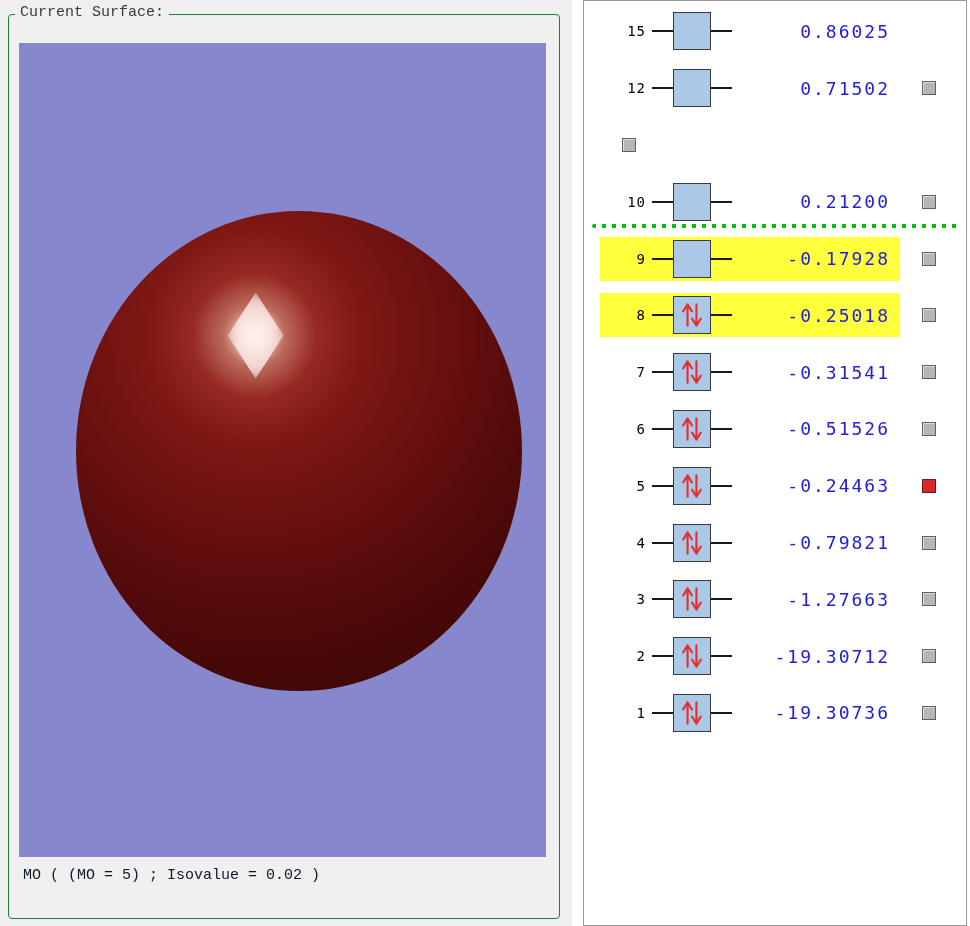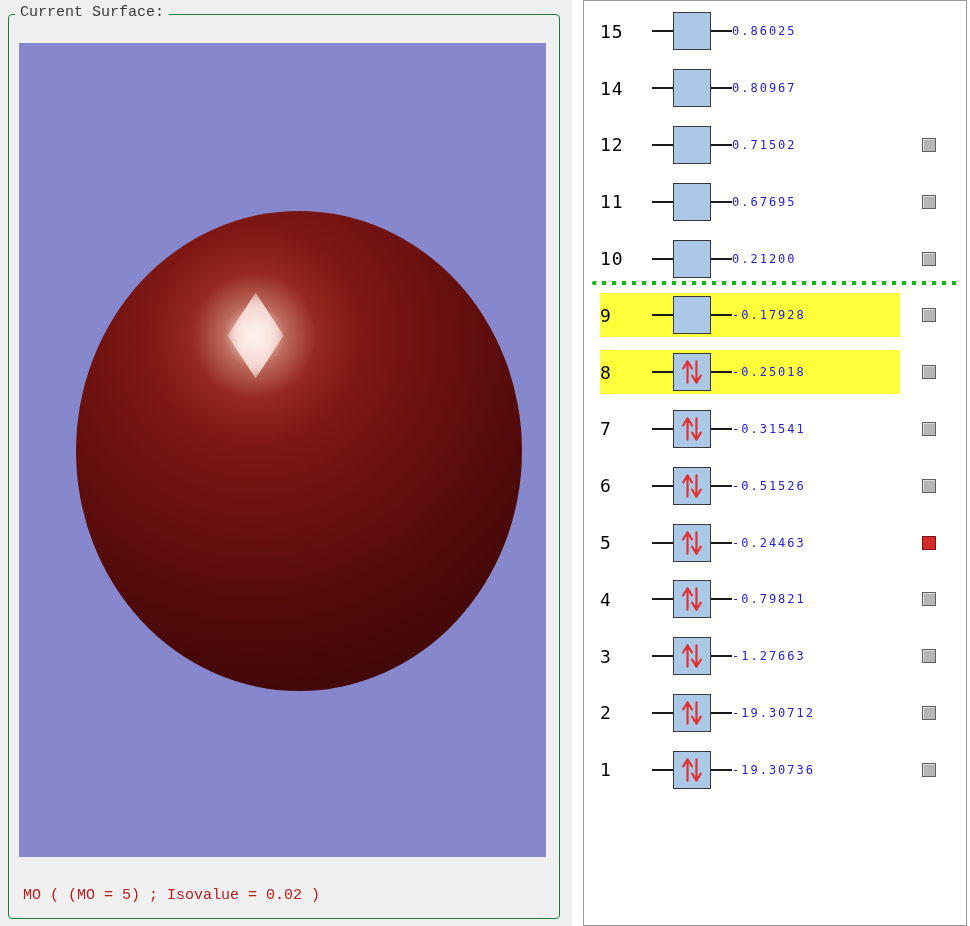--- a/index.html
+++ b/index.html
@@ -46,59 +46,59 @@
       #ffffff 0%, #f3d8d0 2%, #bc6a5c 7%, #962922 14%,
       #7f1814 24%, #6e1210 38%, #5a0c0c 56%, #470808 75%, #3d0707 92%);
   }
   .sphere::after{
     content:'';position:absolute;left:34%;top:17%;width:56px;height:86px;
     background:rgba(255,240,236,0.8);
     clip-path:polygon(50% 0,100% 50%,50% 100%,0 50%);
     filter:blur(7px);
   }
   .caption{
-    position:absolute;left:14px;top:872px;
-    font-size:15px;color:#b91c1c;white-space:nowrap;
+    position:absolute;left:14px;top:852px;
+    font-size:15px;color:#0f172a;white-space:nowrap;
   }
   
   .mo-panel{
     position:absolute;left:583px;top:0;width:384px;height:926px;
     background:var(--panel-bg);
     border:1px solid #9a9a9a;
   }
   .levels{
     padding-top:2px;display:flex;flex-direction:column;
   }
   .row{
     height:56.8px;display:flex;align-items:center;flex:none;
     padding-left:16px;
   }
   .hl-zone{
     display:flex;align-items:center;height:44px;padding-right:10px;
   }
   .hl-zone.highlighted{background:var(--highlight-yellow);}
   .num{
-    width:46px;
+    width:46px;text-align:right;
     font-family:"DejaVu Sans Mono", monospace;
-    font-size:18px;letter-spacing:1px;color:#000;
+    font-size:14px;letter-spacing:1px;color:#000;
   }
   .hline{width:21px;height:2px;background:#1a1a1a;flex:none;}
   .hline.left{margin-left:6px;}
   .mo-box{
     width:38px;height:38px;flex:none;
     background:var(--box-blue);border:1px solid #3a3a3a;
     display:flex;align-items:center;justify-content:center;
     cursor:pointer;
   }
   .arrows{width:32px;height:32px;display:block;}
   .arrows path{stroke:var(--arrow-red);stroke-width:2.4;fill:none;stroke-linecap:round;stroke-linejoin:round;}
   .energy{
-    width:158px;
+    width:158px;text-align:right;
     font-family:"DejaVu Sans Mono", monospace;
-    font-size:12px;letter-spacing:2px;
+    font-size:18px;letter-spacing:2px;
     color:var(--energy-blue);white-space:nowrap;
   }
   .cbwrap{width:14px;margin-left:22px;flex:none;display:flex;align-items:center;}
   .checkbox{
     width:14px;height:14px;
     background:var(--checkbox-gray);
     border:1px solid #5f5f5f;
     box-shadow:inset 1px 1px 0 rgba(255,255,255,0.5);
     cursor:pointer;
   }
@@ -137,56 +137,33 @@
       </span>
       <span class="hline"></span>
       <span class="energy">0.86025</span>
     </div>
     <span class="cbwrap">
       <span class="checkbox" style="visibility: hidden;"></span>
     </span>
   </div>
       <div class="row">
     <div class="hl-zone">
-      <span class="num">14</span>
+      <span class="num">12</span>
       <span class="hline left"></span>
       <span class="mo-box">
         
       </span>
       <span class="hline"></span>
-      <span class="energy">0.80967</span>
-    </div>
-    <span class="cbwrap">
-      <span class="checkbox" style="visibility: hidden;"></span>
-    </span>
-  </div>
-      <div class="row">
-    <div class="hl-zone">
-      <span class="num">12</span>
-      <span class="hline left"></span>
-      <span class="mo-box">
-        
-      </span>
-      <span class="hline"></span>
       <span class="energy">0.71502</span>
     </div>
     <span class="cbwrap">
       <span class="checkbox"></span>
     </span>
   </div>
       <div class="row">
-    <div class="hl-zone">
-      <span class="num">11</span>
-      <span class="hline left"></span>
-      <span class="mo-box">
-        
-      </span>
-      <span class="hline"></span>
-      <span class="energy">0.67695</span>
-    </div>
     <span class="cbwrap">
       <span class="checkbox"></span>
     </span>
   </div>
       <div class="row">
     <div class="hl-zone">
       <span class="num">10</span>
       <span class="hline left"></span>
       <span class="mo-box">
         

